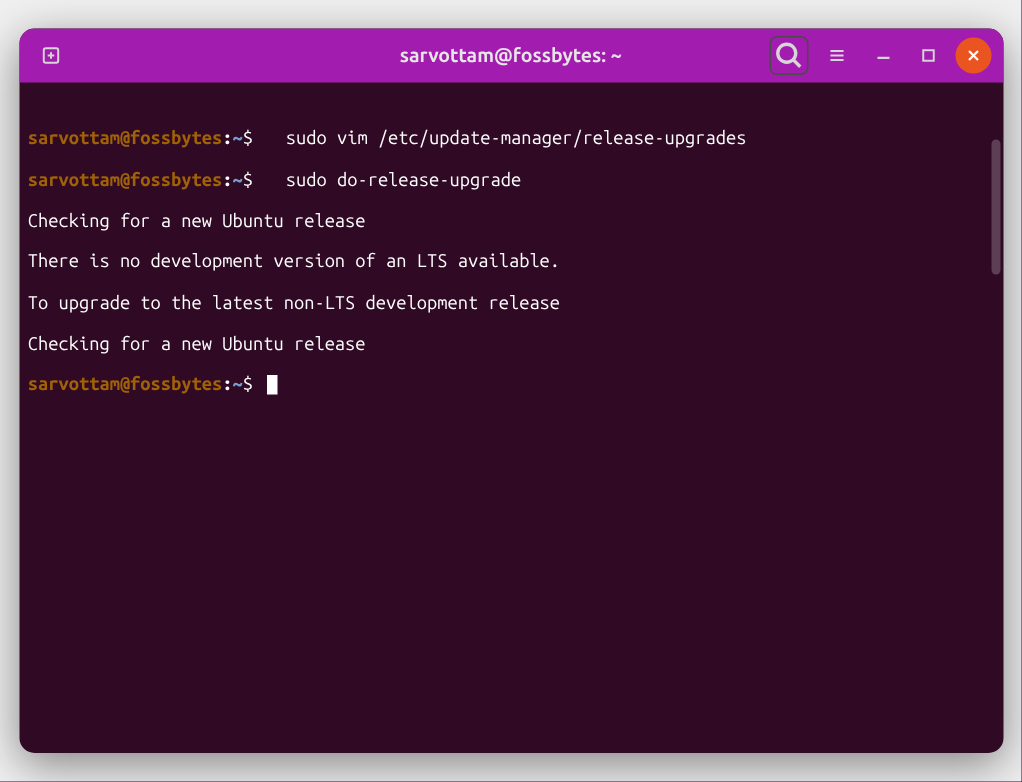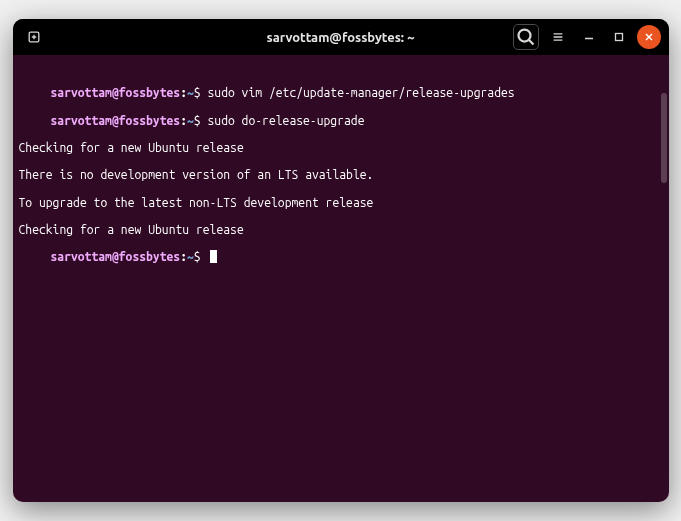--- a/index.html
+++ b/index.html
@@ -21,21 +21,21 @@
       height: 483px;
       background: #300a24;
       border-radius: 10px;
       overflow: hidden;
       box-shadow: 0 8px 30px rgba(0,0,0,0.45);
       display: flex;
       flex-direction: column;
     }
     .titlebar {
       height: 36px;
-      background: #000000;
+      background: #a21caf;
       display: flex;
       align-items: center;
       padding: 0 8px;
       color: #dddddd;
       font-family: Ubuntu, "DejaVu Sans", sans-serif;
       font-size: 13px;
       position: relative;
     }
     .titlebar-left {
       display: flex;
@@ -108,25 +108,25 @@
     }
     .scrollbar {
       position: absolute;
       right: 2px;
       top: 38px;
       width: 6px;
       height: 90px;
       background: rgba(255,255,255,0.22);
       border-radius: 3px;
     }
-    .prompt-user { color: #f0abfc; font-weight: bold; margin-left: 32px; }
+    .prompt-user { color: #a16207; font-weight: bold; }
     .prompt-colon { color: #ffffff; font-weight: bold; }
     .prompt-path { color: #729fcf; font-weight: bold; }
     .prompt-dollar { color: #ffffff; }
-    .cmd { color: #ffffff; }
+    .cmd { color: #ffffff; margin-left: 15px; }
     .out { color: #ffffff; }
     .cursor {
       display: inline-block;
       width: 7px;
       height: 13px;
       background: #ffffff;
       vertical-align: text-bottom;
       margin-left: 2px;
     }
     .line { display: block; }

